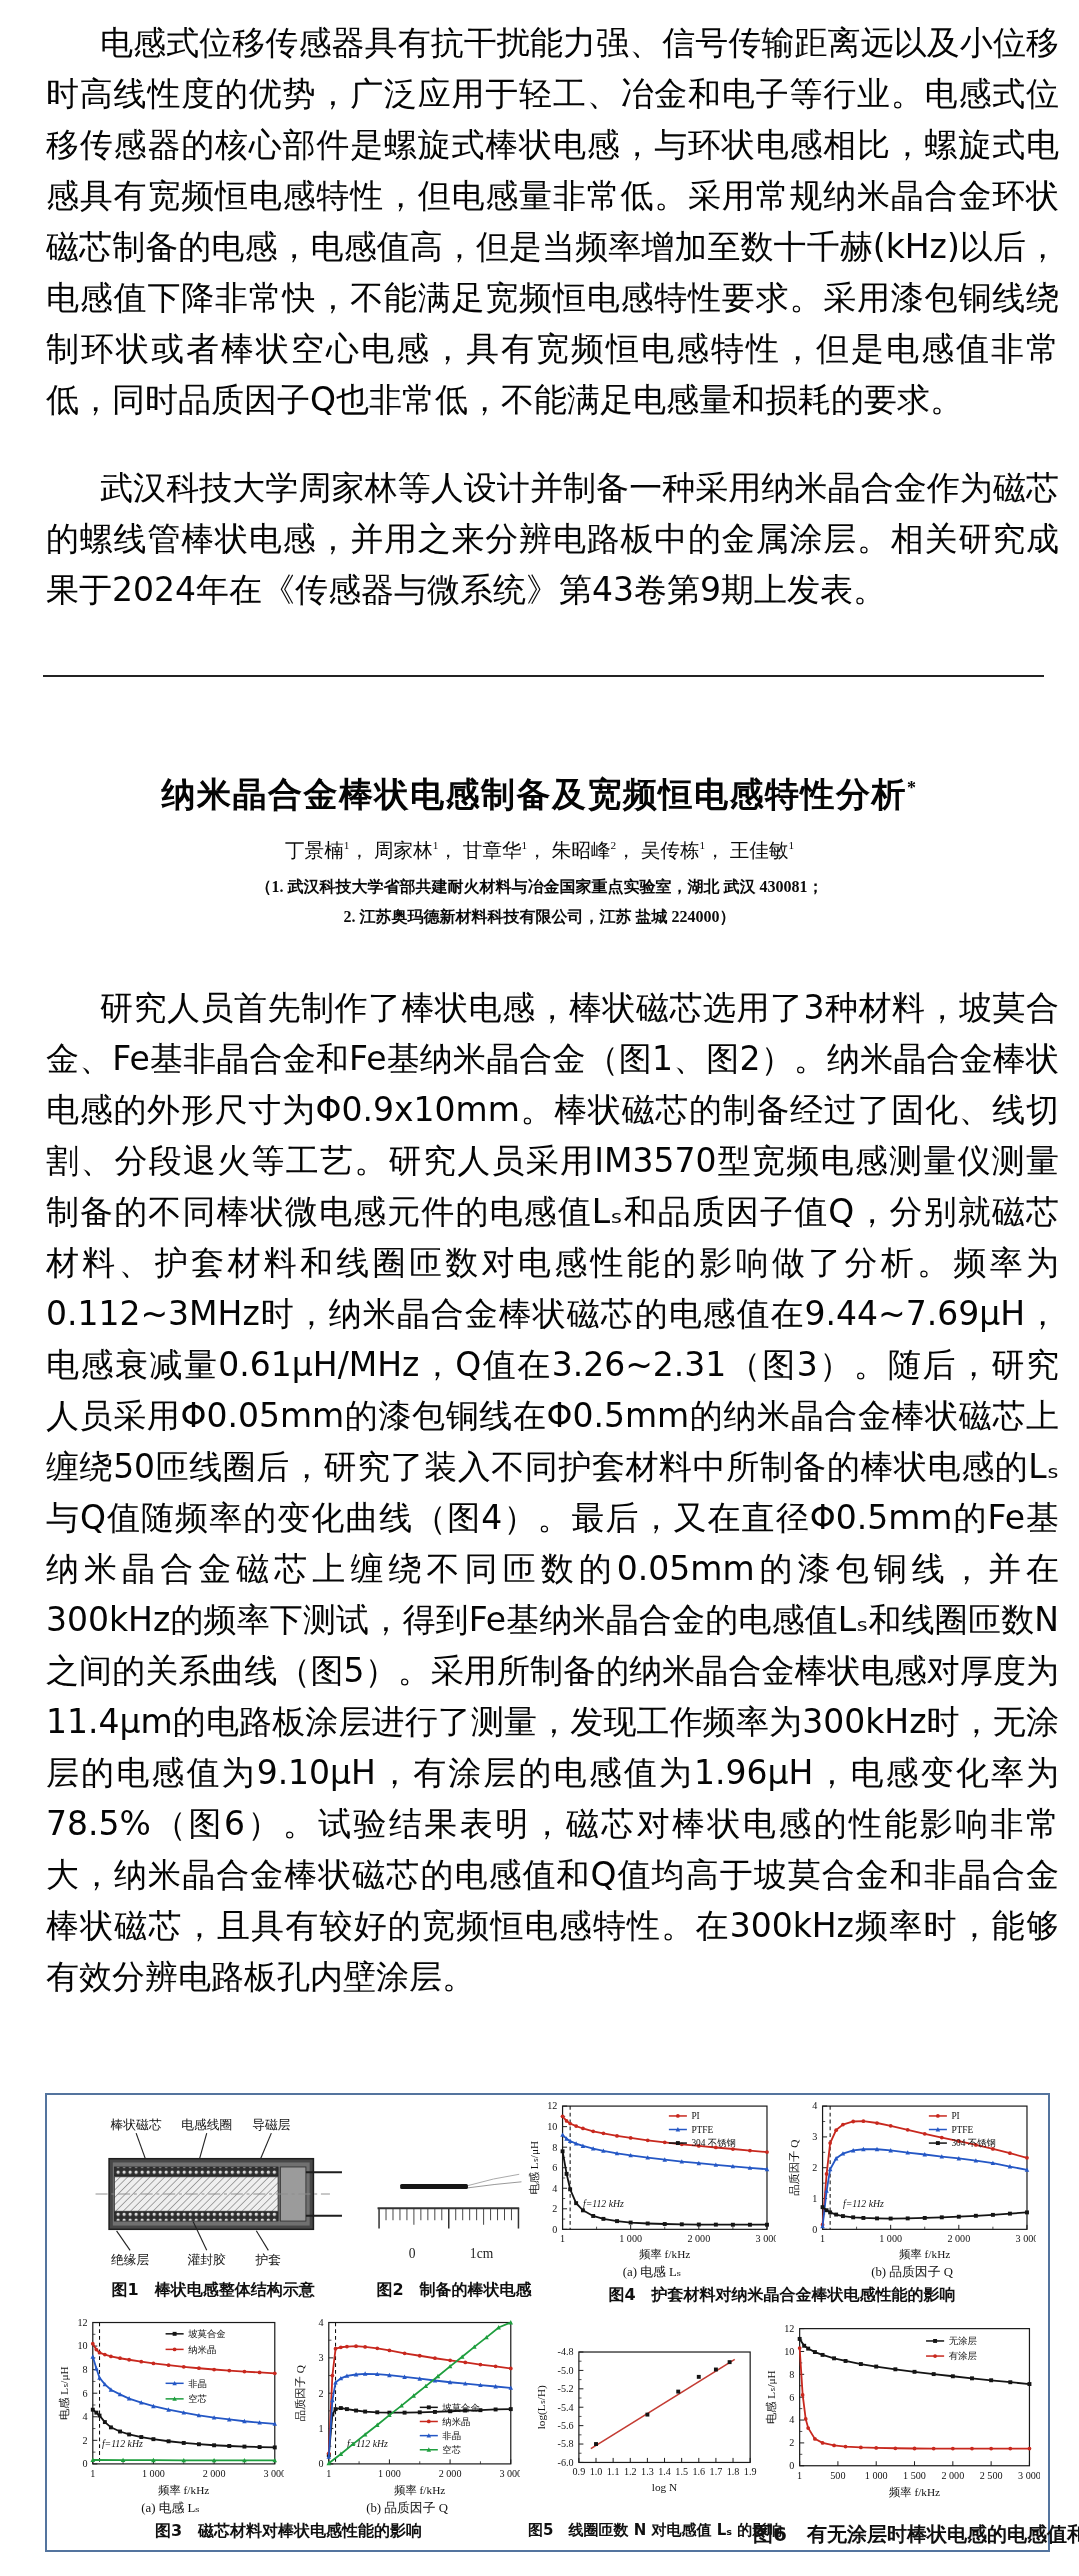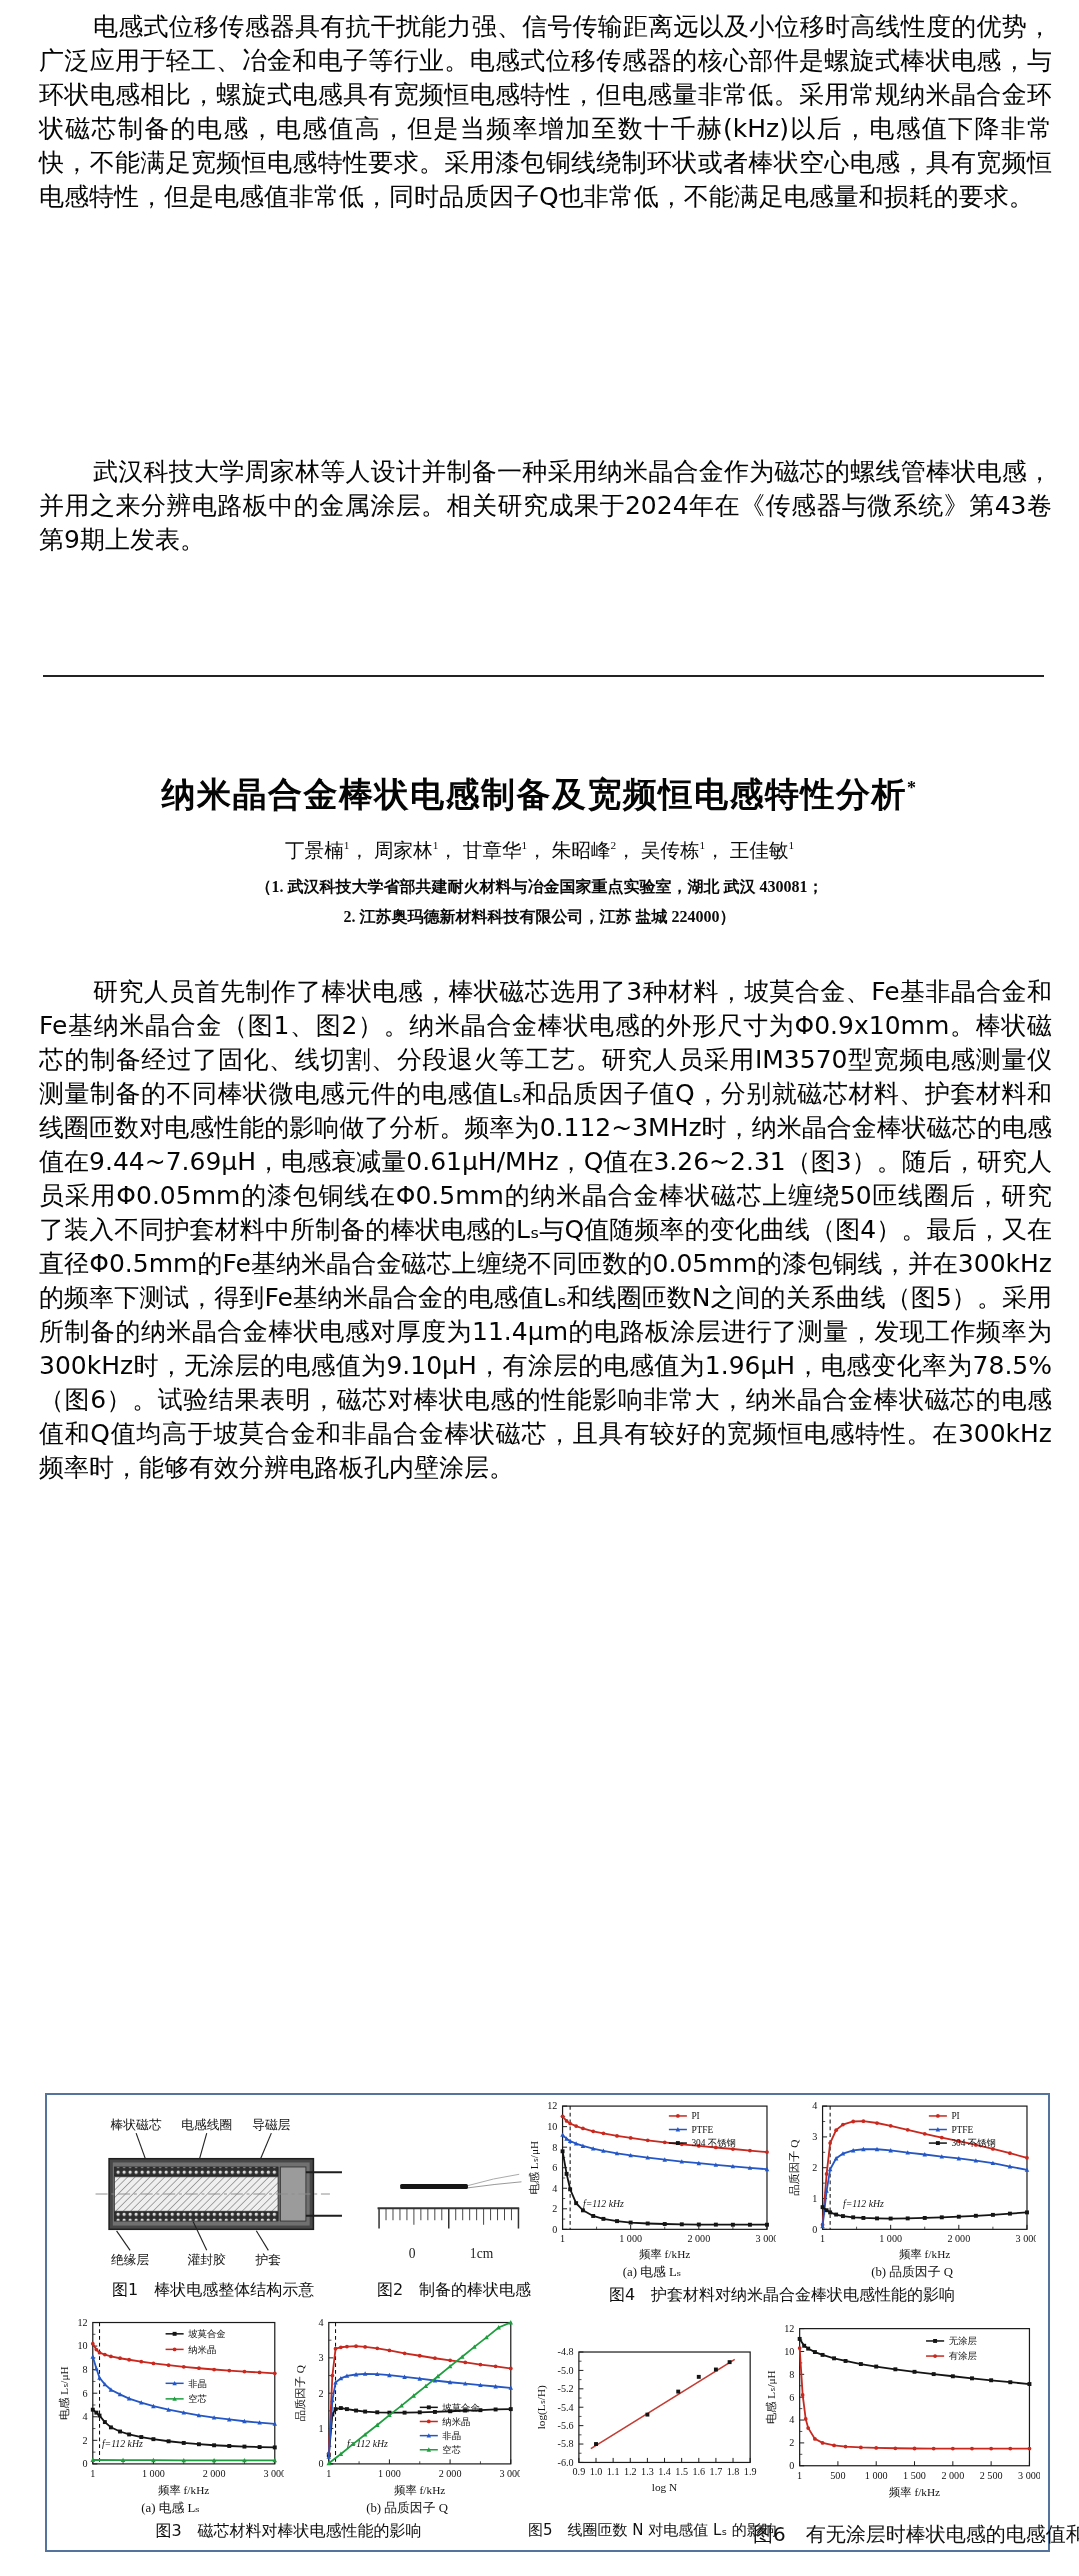--- a/index.html
+++ b/index.html
@@ -1,18 +1,18 @@
 <!DOCTYPE html>
 <html style="font-size:12px"><head>
 <meta charset="utf-8">
 <style>
   html,body{margin:0;padding:0;background:#fff;}
   .page{position:relative;width:1080px;height:2576px;background:#ffffff;overflow:hidden;
         font-family:"DejaVu Sans","Liberation Sans",sans-serif;color:#000;}
-  .para{position:absolute;margin:4px;font-size:25px;line-height:34px;text-align:justify;
+  .para{position:absolute;margin:11px;font-size:33px;line-height:51px;text-align:justify;
         text-indent:54px;color:#050505;font-weight:400;}
   #p1{left:35px;top:6px;width:1013px;}
   #p2{left:35px;top:451px;width:1013px;}
   #p3{left:35px;top:971px;width:1013px;}
   #p4{left:35px;top:1953px;width:1013px;}
   .jheader{position:absolute;left:47px;top:642px;width:990px;display:flex;
            justify-content:space-between;align-items:baseline;
            font-family:"Liberation Serif","DejaVu Serif",serif;font-size:14.3px;color:#1b1b1b;}
   .jrule{position:absolute;left:43px;top:675px;width:1001px;height:2.3px;background:#232323;}
   .doi{position:absolute;left:47px;top:702px;width:990px;text-align:right;
@@ -26,21 +26,21 @@
            font-family:"Liberation Serif","DejaVu Serif",serif;font-size:19.6px;color:#0a0a0a;}
   .authors sup{font-size:11.3px;}
   .affil{position:absolute;left:45px;width:989px;text-align:center;
          font-family:"Liberation Serif","DejaVu Serif",serif;font-size:16px;font-weight:600;color:#0a0a0a;}
   #af1{top:877px;}
   #af2{top:907px;}
   .panel{position:absolute;left:45px;top:2093px;width:1001px;height:455px;
          border:2.3px solid #54749e;background:#fff;}
   .panel *{box-sizing:border-box;}
   .abs{position:absolute;}
-  .cap{position:absolute;text-align:center;font-weight:400;font-size:16px;color:#101010;
+  .cap{position:absolute;text-align:center;font-weight:700;font-size:16px;color:#101010;
        font-family:"DejaVu Sans","Liberation Sans",sans-serif;white-space:nowrap;}
   .sub{position:absolute;text-align:center;font-size:12.8px;color:#101010;
        font-family:"Liberation Serif","DejaVu Serif",serif;white-space:nowrap;}
   .chart{position:absolute;}
   #cap1{left:19.6px;top:185px;width:293px;}
   #cap2{left:313px;top:185px;width:188px;}
   #sub4a{left:481px;top:169px;width:248px;}
   #sub4b{left:741px;top:169px;width:248px;}
   #cap4{left:481px;top:190px;width:508px;}
   #c4a{left:481px;top:4.5px;}

